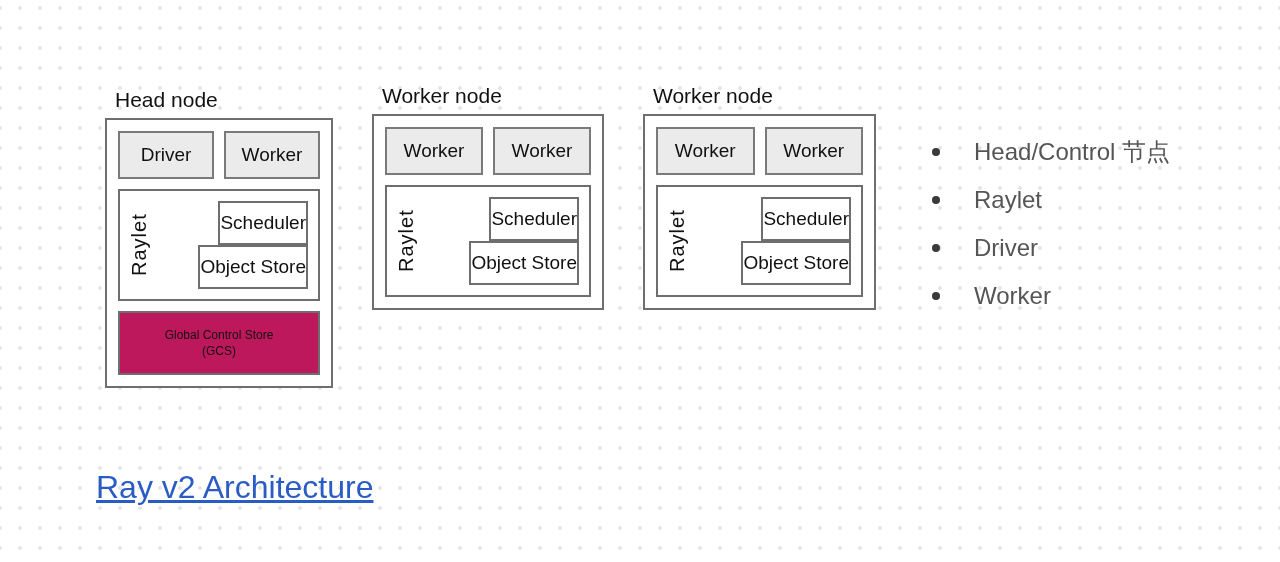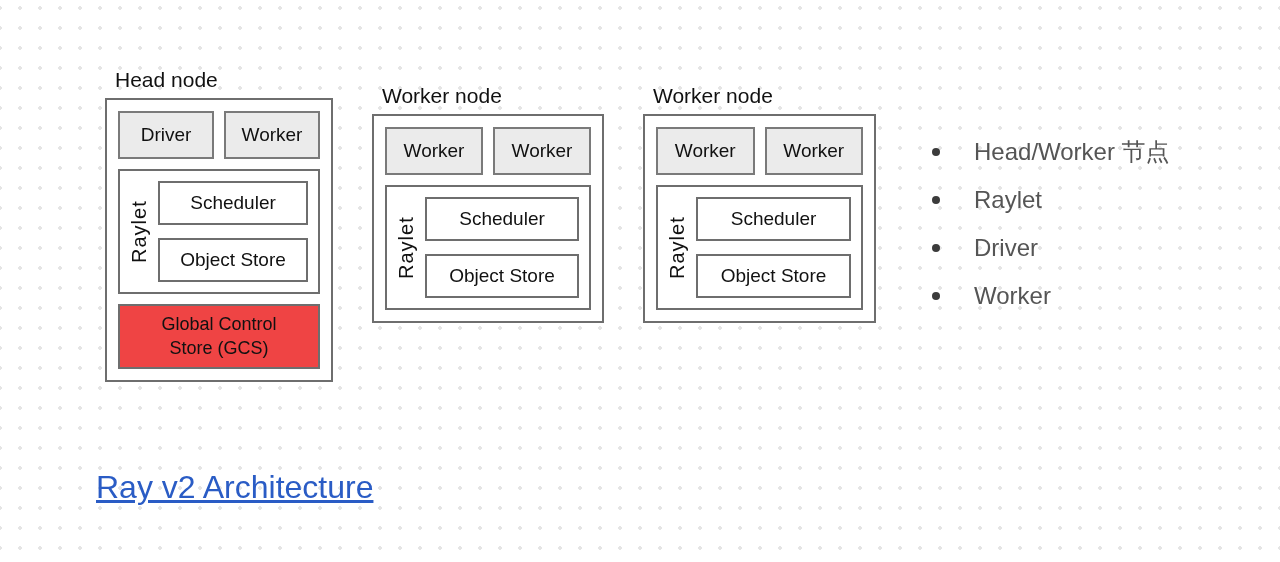--- a/index.html
+++ b/index.html
@@ -63,47 +63,48 @@
     writing-mode: vertical-rl;
     transform: rotate(180deg);
     font-size: 20px;
     color: #111111;
     letter-spacing: 1px;
   }
   .raylet-cols {
     flex: 1;
     display: flex;
     flex-direction: column;
-    gap: 13px;
+    gap: 0;
+    align-items: flex-end;
   }
   .subbox {
     height: 44px;
     border: 2px solid #6e6e6e;
     background: #ffffff;
     display: flex;
     align-items: center;
     justify-content: center;
     font-size: 19px;
     color: #111111;
     white-space: nowrap;
   }
   .gcs {
     border: 2px solid #6e6e6e;
-    background: #ef4444;
+    background: #be185d;
     min-height: 64px;
     display: flex;
     align-items: center;
     justify-content: center;
     text-align: center;
-    font-size: 18px;
+    font-size: 12px;
     line-height: 1.35;
     color: #111111;
     padding: 6px 26px;
   }
-  #node-0 { left: 97px;  top: 68px; width: 236px; padding-left: 8px; }
+  #node-0 { left: 97px;  top: 88px; width: 236px; padding-left: 8px; }
   #node-1 { left: 372px; top: 84px; width: 232px; }
   #node-2 { left: 643px; top: 84px; width: 233px; }
 
   
   .legend {
     position: absolute;
     left: 932px;
     top: 128px;
     list-style: none;
   }
@@ -189,21 +190,21 @@
           <div class="subbox">Scheduler</div>
           <div class="subbox">Object Store</div>
         </div>
       </div>
     </div>
   </div>
 
   <ul class="legend">
     <li>
       <span class="bullet-dot"></span>
-      <span>Head/Worker 节点</span>
+      <span>Head/Control 节点</span>
     </li>
     <li>
       <span class="bullet-dot"></span>
       <span>Raylet</span>
     </li>
     <li>
       <span class="bullet-dot"></span>
       <span>Driver</span>
     </li>
     <li>

